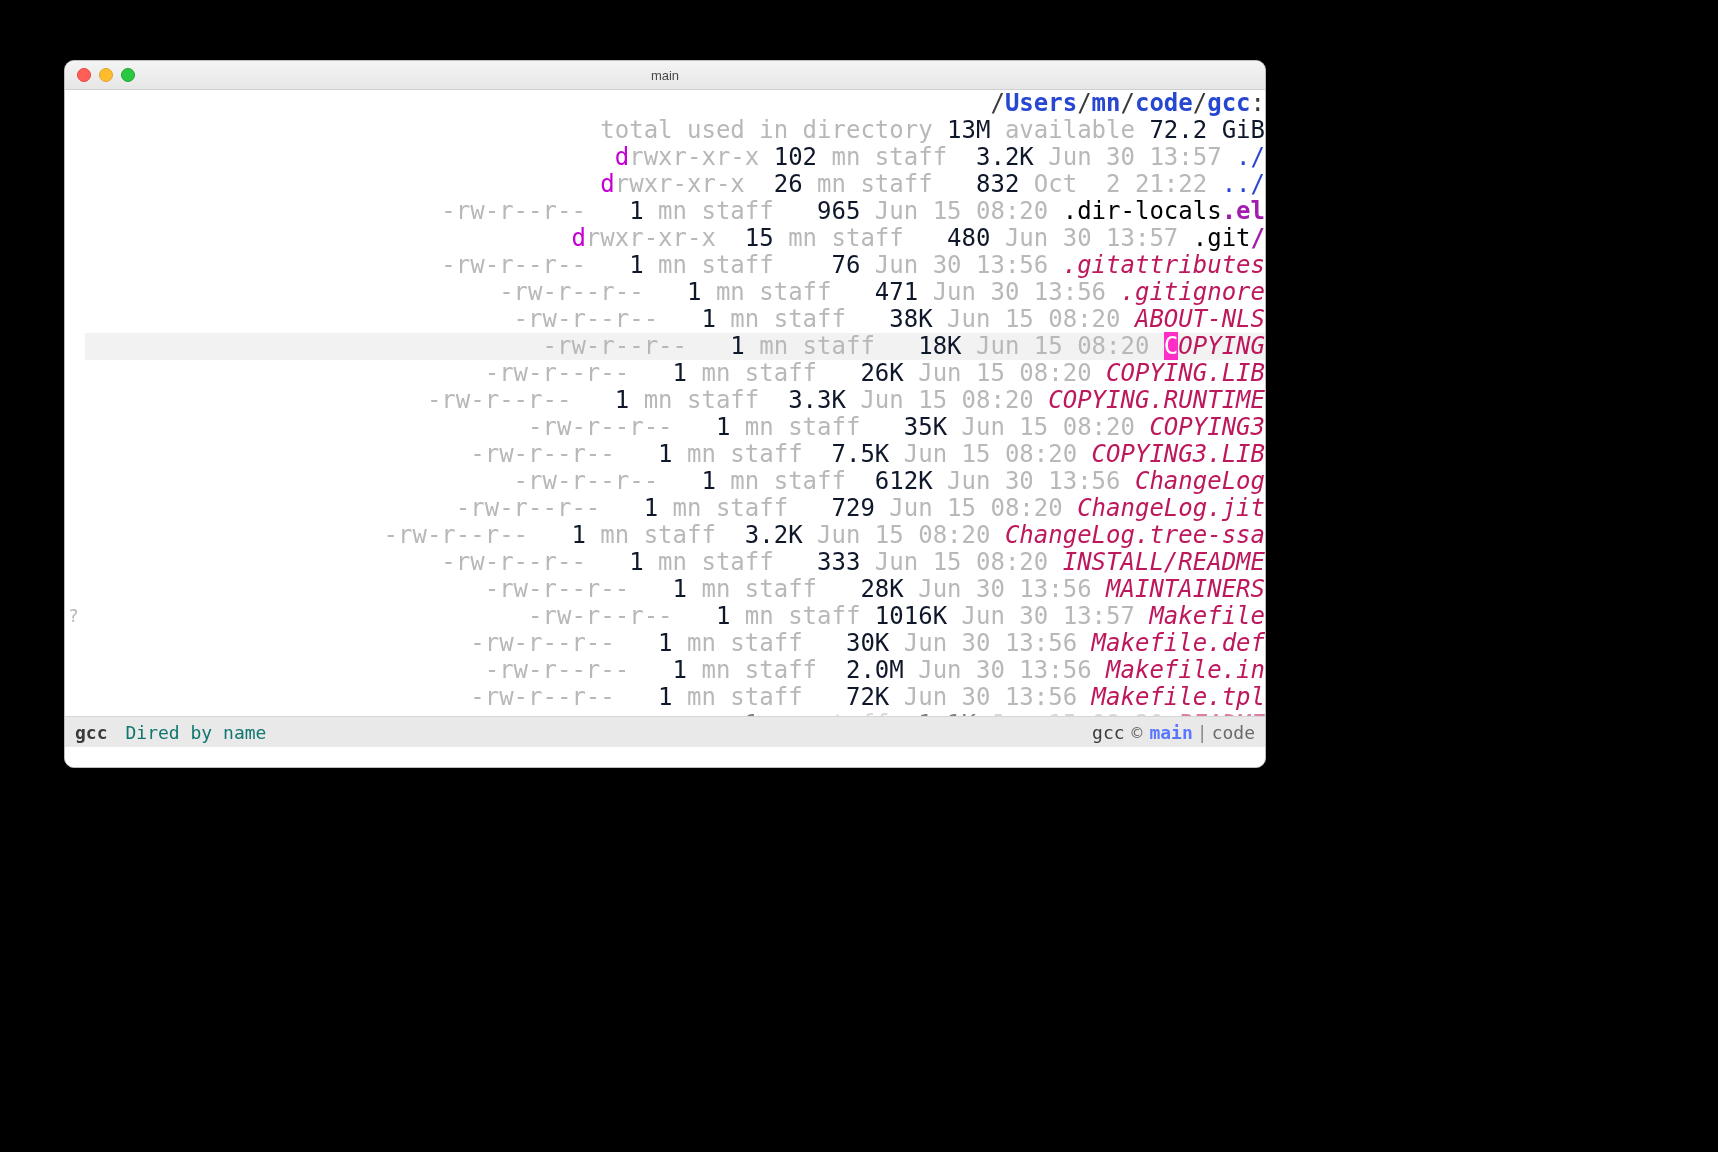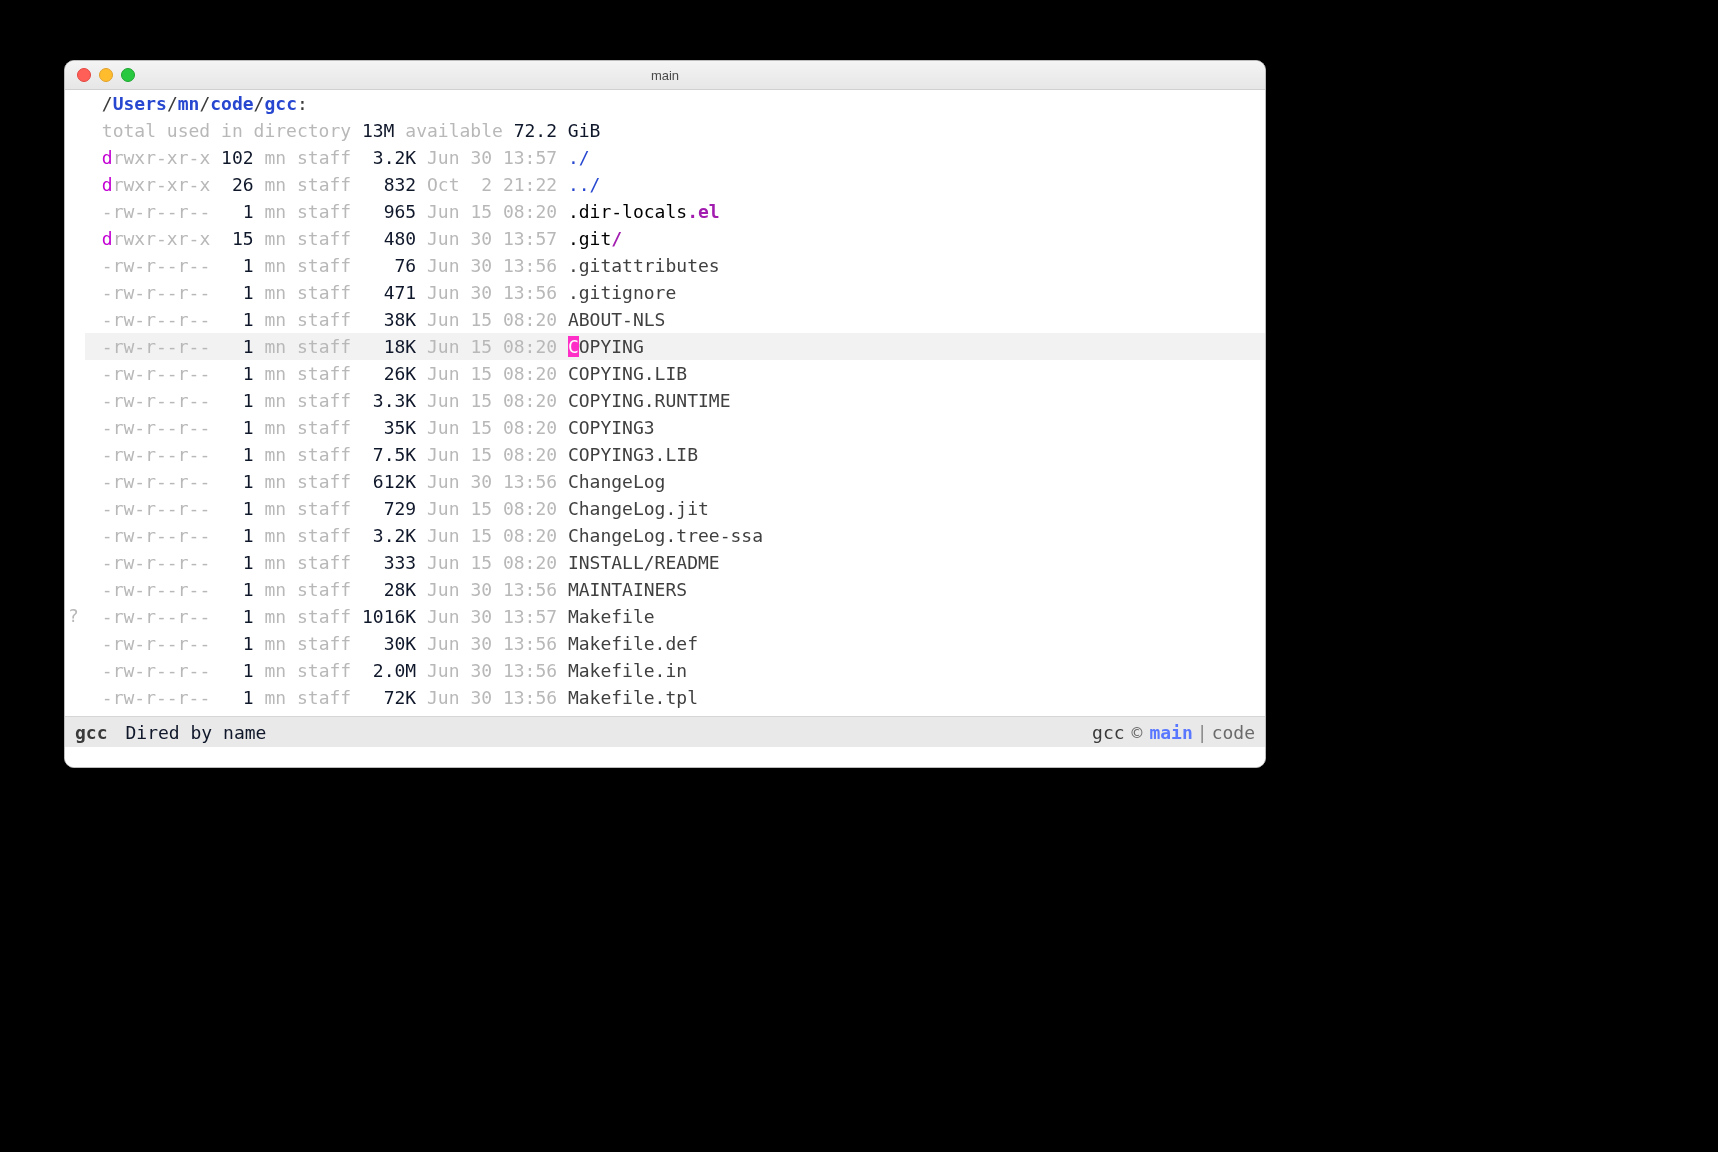--- a/index.html
+++ b/index.html
@@ -72,41 +72,42 @@
   .gutter-mark {
     position: absolute;
     left: 3px;
     font-size: 18px;
     color: #b8b8b8;
     font-family: "Menlo","Consolas",monospace;
   }
   .buffer {
     flex: 1 1 auto;
     overflow: hidden;
-    font-size: 18px;
+    font-size: 24px;
     line-height: 27px;
     white-space: pre;
     color: #3a3a3a;
     position: relative;
+    text-align: right;
   }
   .line {
     height: 27px;
     padding-left: 6px;
   }
   .hl-line {
     background: #f2f2f2;
   }
 
   
   .c-path-sep   { color:#3a3a3a; }
   .c-path-seg   { color:#2747d0; font-weight:bold; }
   .c-dim        { color:#b8b8b8; }
   .c-num        { color:#0f172a; }
   .c-dirflag    { color:#c400d4; }
-  .c-plain      { color:#404040; }
+  .c-plain      { color:#be185d;font-style:italic; }
   .c-dirname    { color:#2747d0; }
   .c-ext        { color:#a21caf;font-weight:bold; }
   .c-dotfile    { color:#000000; }
 
   .cursor {
     background:#ff2ec6;
     color:#ffffff;
   }
 
   .modeline {
@@ -116,21 +117,21 @@
     border-top: 1px solid #d6d6d6;
     display: flex;
     align-items: center;
     font-size: 18px;
     color: #3a3a3a;
     padding: 0 10px;
     font-family: "Menlo","Consolas",monospace;
   }
   .ml-left { display:flex; gap:18px; align-items:center; }
   .ml-buf  { font-weight:bold; }
-  .ml-mode { color:#0f172a; }
+  .ml-mode { color:#0f766e; }
   .ml-spacer { flex:1 1 auto; }
   .ml-right { display:flex; align-items:center; gap:4px; }
   .ml-branch { color:#5a78ff; font-weight:bold; }
   .ml-sep    { color:#888; }
   .ml-proj   { color:#6a6a6a; }
   .ml-vc-sym { color:#6a6a6a; margin:0 3px; }
 
   .echo-area {
     flex: 0 0 auto;
     height: 20px;

